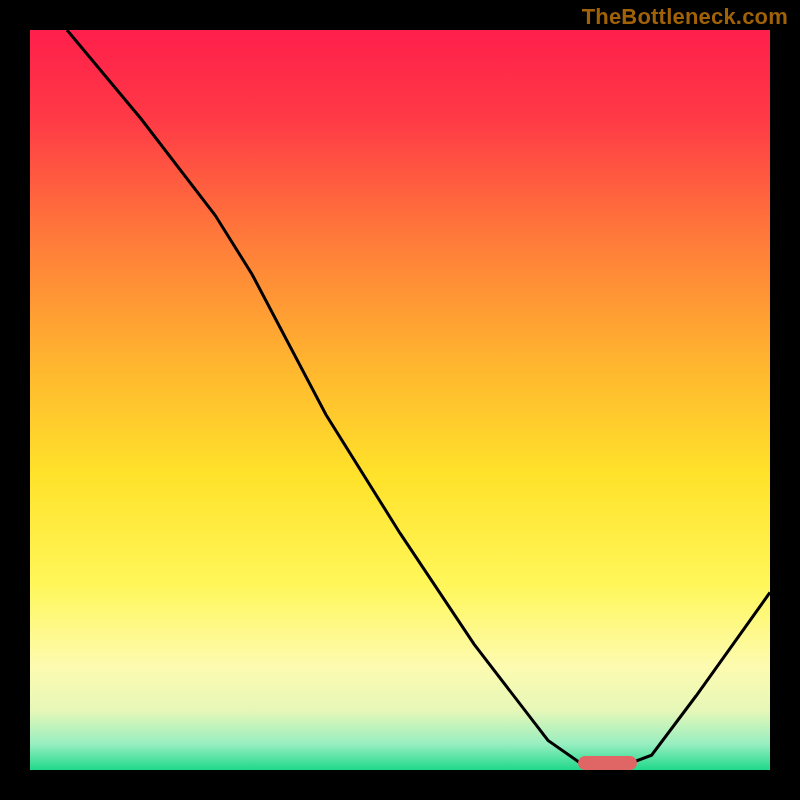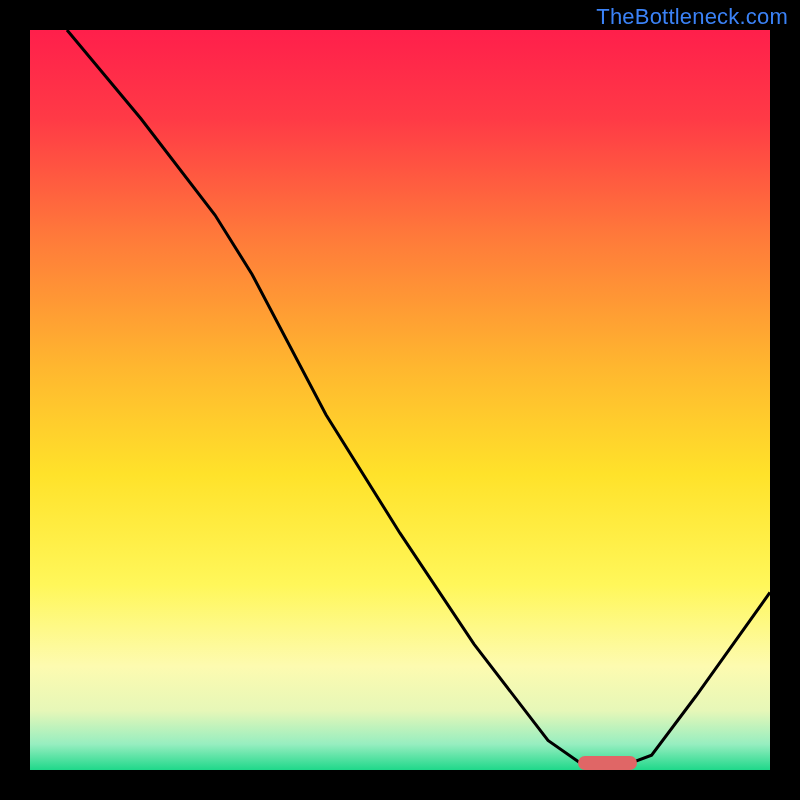--- a/index.html
+++ b/index.html
@@ -13,23 +13,23 @@
   .frame {
     position: relative;
     width: 800px;
     height: 800px;
     background: #000;
   }
   .watermark {
     position: absolute;
     top: 4px;
     right: 12px;
-    color: #3b82f6;
+    color: #a16207;
     font-size: 22px;
-    font-weight: 400;
+    font-weight: 700;
     letter-spacing: 0.2px;
     z-index: 10;
   }
   .plot-area {
     position: absolute;
     left: 30px;
     top: 30px;
     width: 740px;
     height: 740px;
     overflow: hidden;

